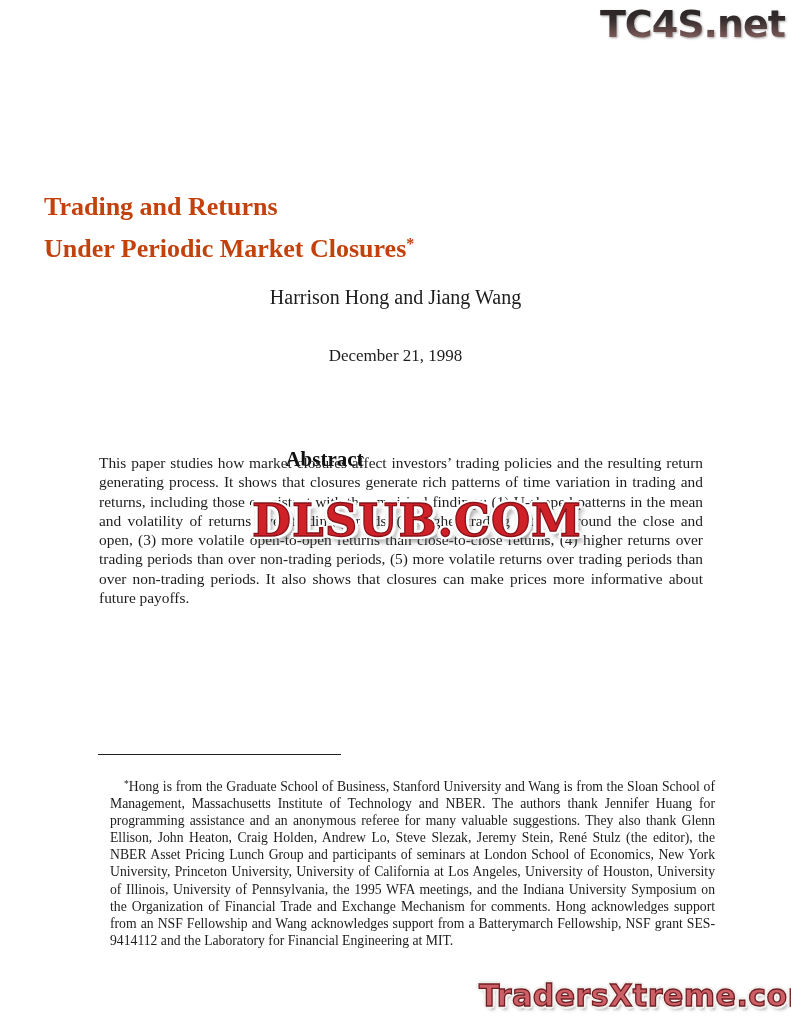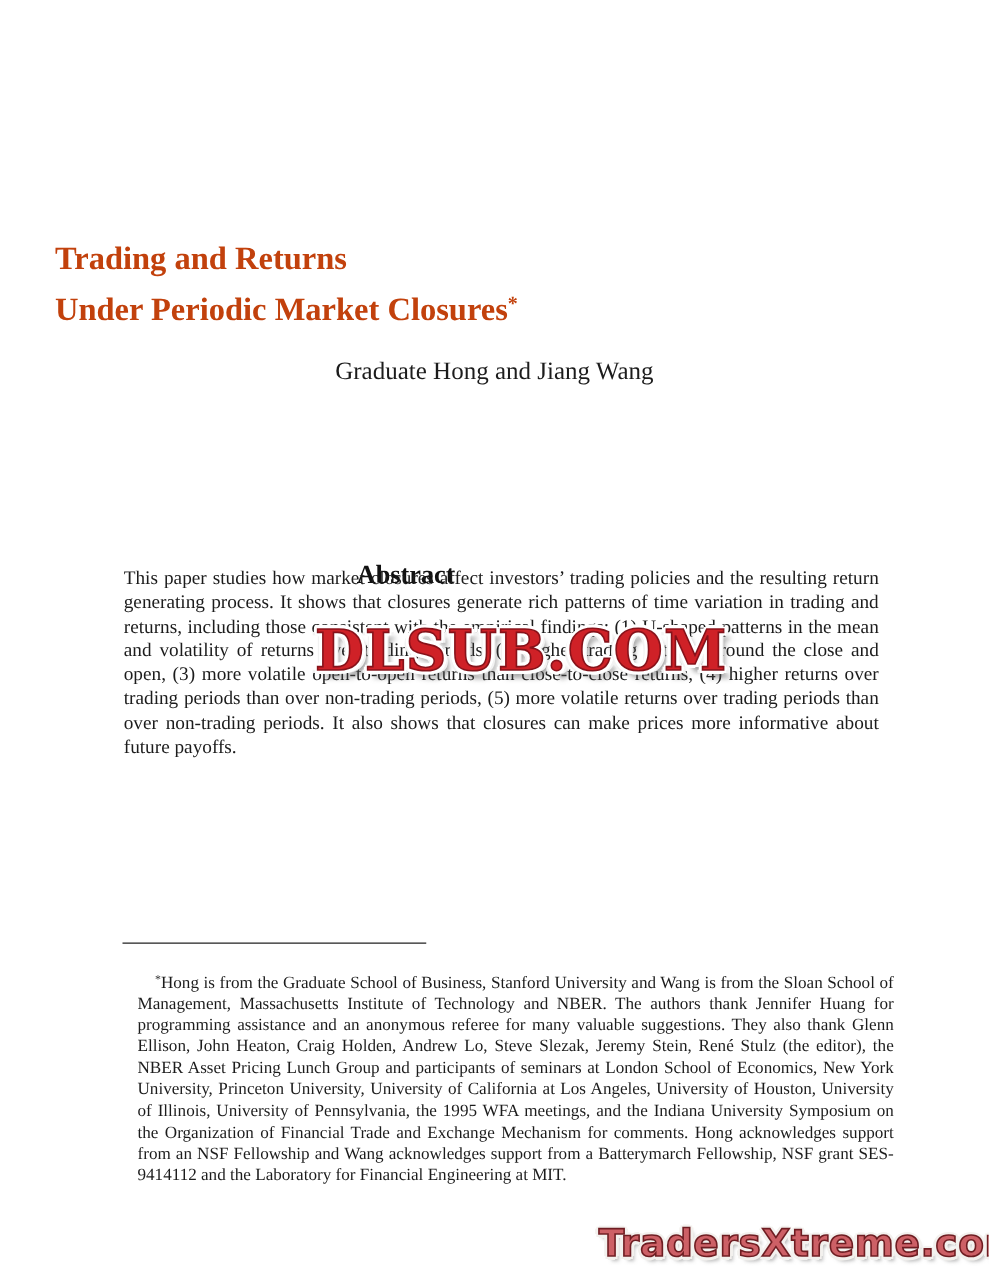--- a/index.html
+++ b/index.html
@@ -151,28 +151,30 @@
       -2px -2px 0 #f3f1ee, 2px -2px 0 #f3f1ee,
       -2px 2px 0 #f3f1ee, 2px 2px 0 #f3f1ee,
       3px 4px 3px rgba(120,120,120,0.5);
   }
 </style>
 </head>
 <body>
 
 <div class="page">
 
+  <div class="tc4s">TC4S.net</div>
 
   <h1 class="title">
     <span>Trading and Returns</span><br>
     <span>Under Periodic Market Closures</span><sup>*</sup>
   </h1>
 
-  <div class="authors">Graduate Hong and Jiang Wang</div>
+  <div class="authors">Harrison Hong and Jiang Wang</div>
 
+  <div class="pubdate">December 21, 1998</div>
 
   <div class="abstract-heading">Abstract</div>
 
   <p class="abstract">This paper studies how market closures affect investors’ trading policies and the resulting return generating process. It shows that closures generate rich patterns of time variation in trading and returns, including those consistent with the empirical findings: (1) U-shaped patterns in the mean and volatility of returns over trading periods, (2) higher trading activity around the close and open, (3) more volatile open-to-open returns than close-to-close returns, (4) higher returns over trading periods than over non-trading periods, (5) more volatile returns over trading periods than over non-trading periods. It also shows that closures can make prices more informative about future payoffs.</p>
 
   <div class="dlsub">DLSUB.COM</div>
 
   <hr class="fnrule">
 
   <p class="footnote">

